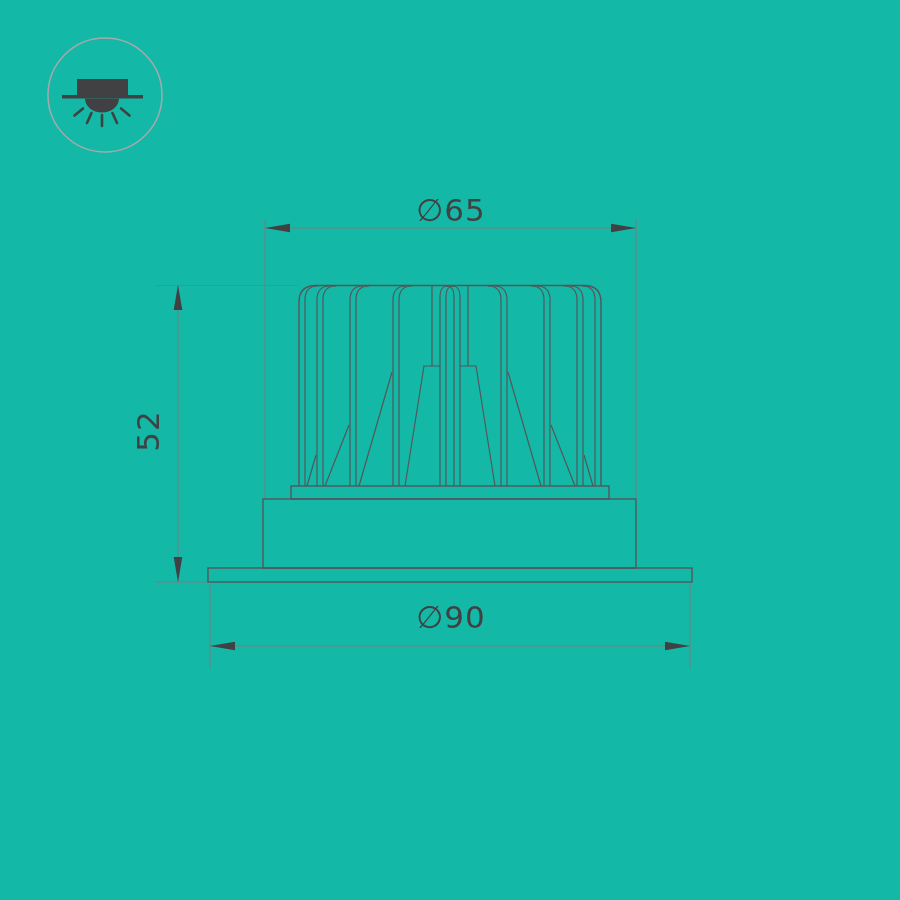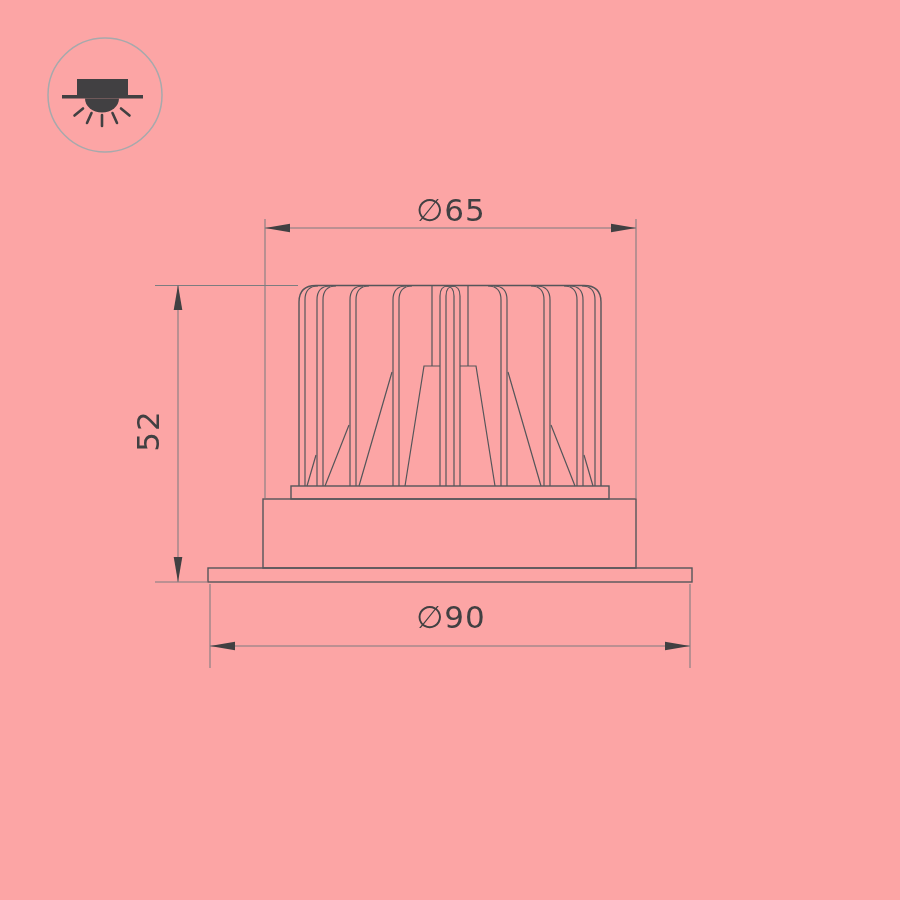--- a/index.html
+++ b/index.html
@@ -1,16 +1,16 @@
 <!DOCTYPE html>
 <html><head>
 <meta charset="utf-8">
 <style>
   html,body{margin:0;padding:0;background:#fff;}
-  .page{position:relative;width:900px;height:900px;background:#fca5a5;overflow:hidden;
+  .page{position:relative;width:900px;height:900px;background:#14b8a6;overflow:hidden;
         font-family:"DejaVu Sans","Liberation Sans",sans-serif;}
   svg{display:block;}
   .obj{fill:none;stroke-width:1.4px;}
   .objthin{fill:none;stroke-width:1.2px;}
   .dim{fill:none;stroke-width:1.05px;}
   .filled{stroke:none;}
   .dimtext{font-size:31px;letter-spacing:1px;}
   .raystroke{fill:none;stroke-width:2.6px;stroke-linecap:round;}
 </style>
 </head>

